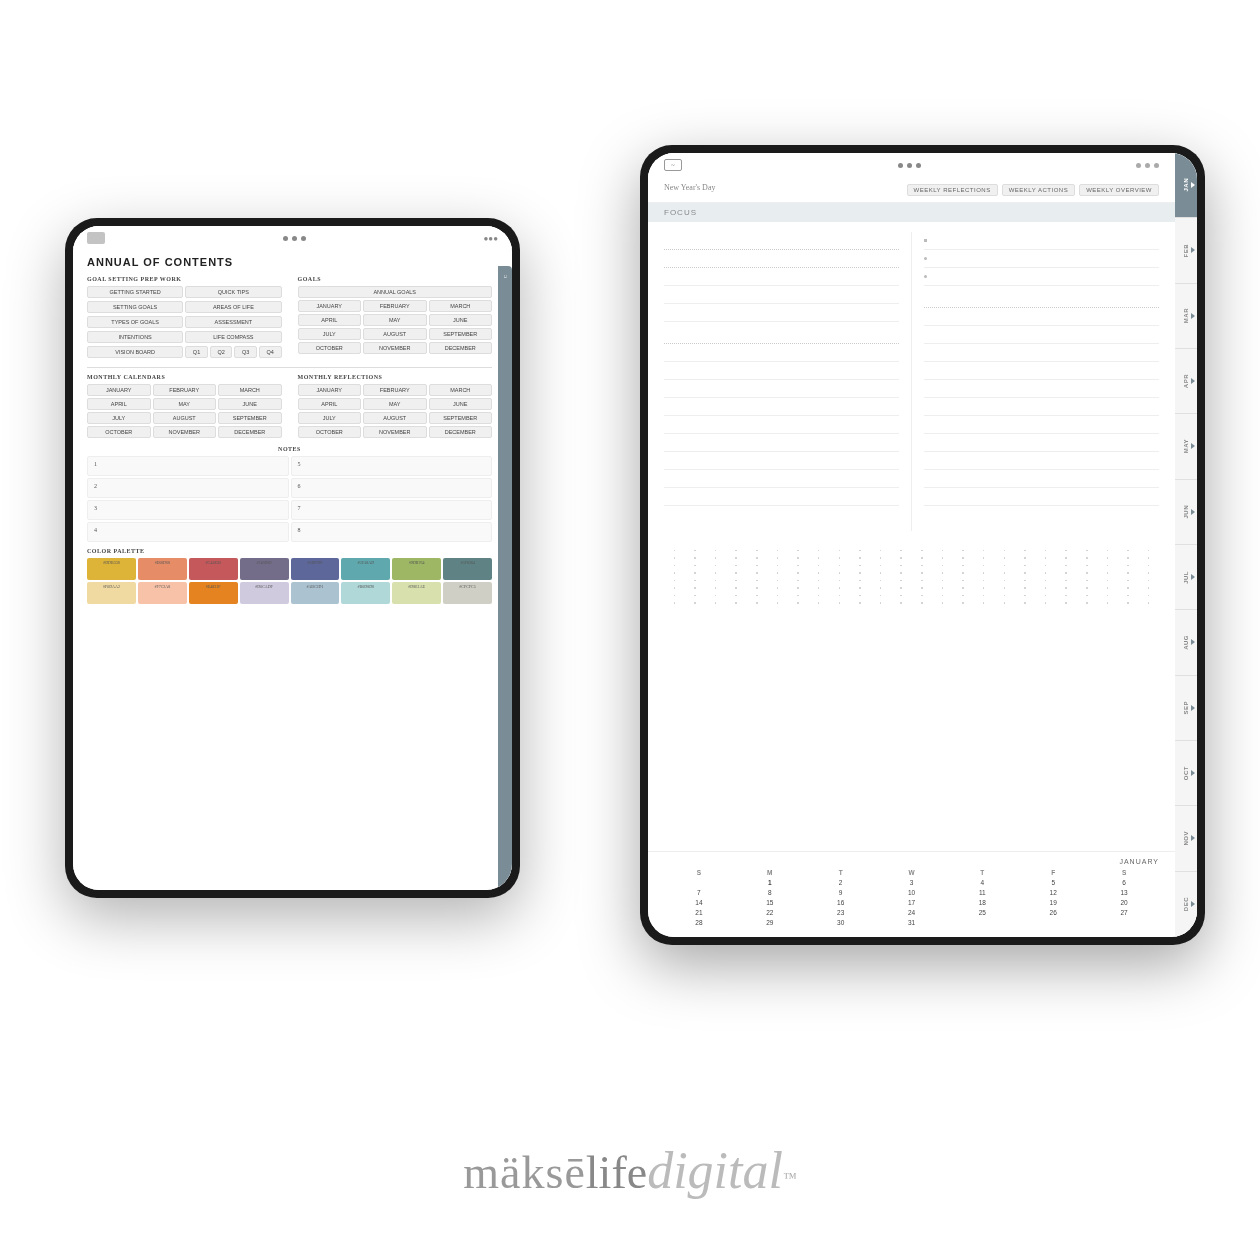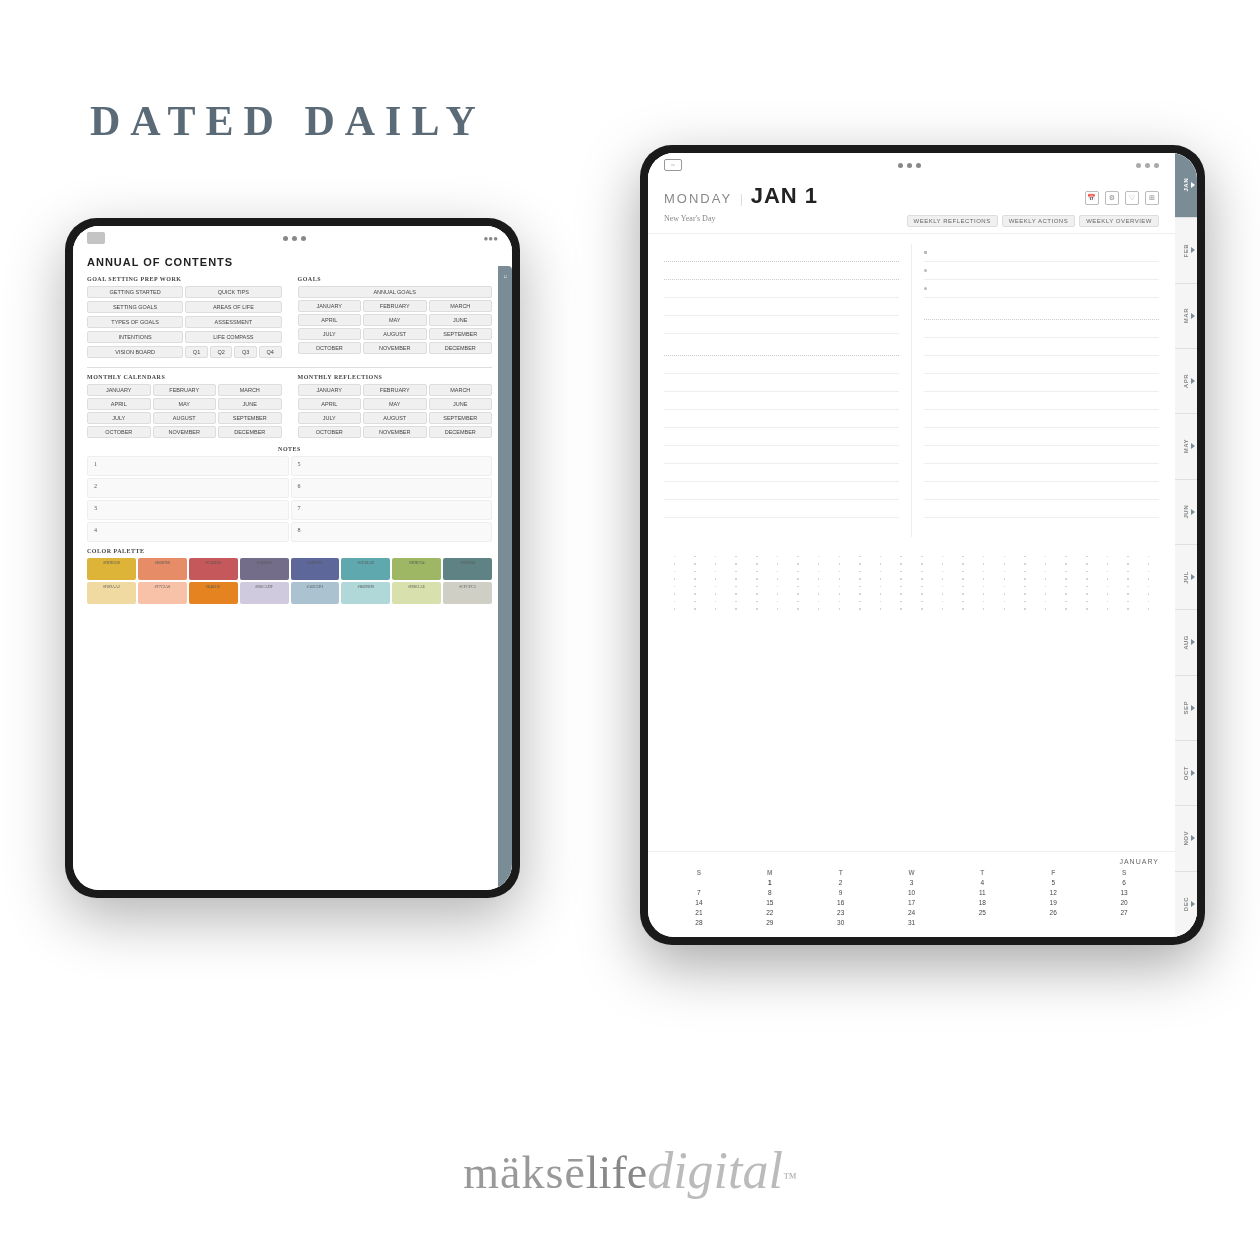--- a/index.html
+++ b/index.html
@@ -418,21 +418,20 @@
     }
     .cal-day.empty { color: transparent; }
     .cal-day.today { font-weight: 700; color: #222; }
   </style>
 </head>
 <body>
 
 <div class="main-container">
 
   <div class="title-area">
-    <div class="subtitle-text">DATED DAILY</div>
   </div>
 
   <div class="ipad-left">
     <div class="ipad-left-screen">
       <div class="ipad-left-inner">
 
         <div class="status-bar">
           <div class="status-bar-icon"></div>
           <div class="status-dots">
             <div class="status-dot"></div>
@@ -656,51 +655,33 @@
               <div class="status-dot"></div>
             </div>
             <div style="display:flex;gap:4px;">
               <div style="width:5px;height:5px;background:#aaa;border-radius:50%;"></div>
               <div style="width:5px;height:5px;background:#aaa;border-radius:50%;"></div>
               <div style="width:5px;height:5px;background:#aaa;border-radius:50%;"></div>
             </div>
           </div>
 
           <div class="planner-header">
-            <div style="display:flex;justify-content:space-between;align-items:center;margin-bottom:2px;">
-              <div class="planner-date-row">
-                <span class="planner-day">MONDAY</span>
-                <span class="planner-date-sep">|</span>
-                <span class="planner-date">JAN 1</span>
-              </div>
-              <div class="planner-header-icons">
-                <div class="planner-header-icon">
-                  <span style="font-size:7px;color:#888;">📅</span>
-                </div>
-                <div class="planner-header-icon">
-                  <span style="font-size:7px;color:#888;">⚙</span>
-                </div>
-                <div class="planner-header-icon">
-                  <span style="font-size:7px;color:#888;">♡</span>
-                </div>
-                <div class="planner-header-icon">
-                  <span style="font-size:7px;color:#888;">⊞</span>
-                </div>
-              </div>
-            </div>
             <div style="display:flex;justify-content:space-between;align-items:center;">
               <div class="planner-holiday">New Year's Day</div>
               <div class="planner-nav-btns">
                 <div class="planner-nav-btn">WEEKLY REFLECTIONS</div>
                 <div class="planner-nav-btn">WEEKLY ACTIONS</div>
                 <div class="planner-nav-btn">WEEKLY OVERVIEW</div>
               </div>
             </div>
           </div>
 
+          <div class="planner-focus-bar">
+            <span>FOCUS</span>
+          </div>
 
           <div style="flex:1;display:grid;grid-template-columns:1fr 1fr;padding:10px 16px;gap:0;overflow:hidden;">
 
             <div style="padding-right:12px;border-right:0.5px solid #eee;display:flex;flex-direction:column;gap:0;">
 
               <div style="border-bottom:1px dotted #ccc;height:18px;"></div>
               <div style="border-bottom:1px dotted #ccc;height:18px;"></div>
               <div style="border-bottom:0.5px solid #eee;height:18px;"></div>
               <div style="border-bottom:0.5px solid #eee;height:18px;"></div>
               <div style="border-bottom:0.5px solid #eee;height:18px;"></div>

